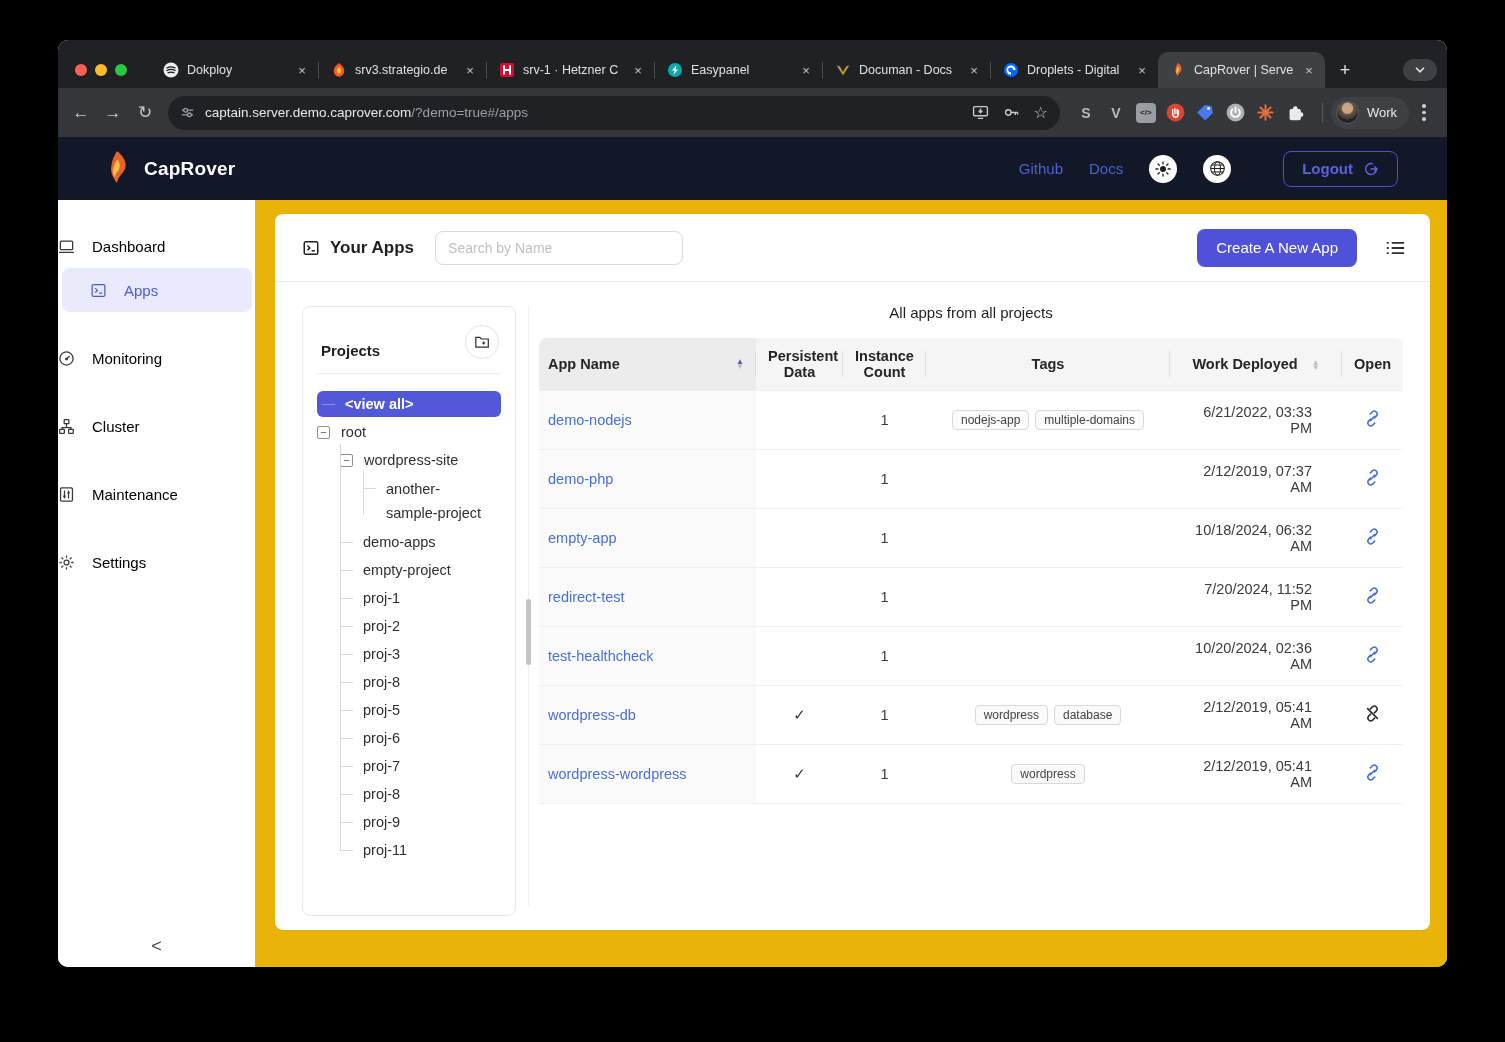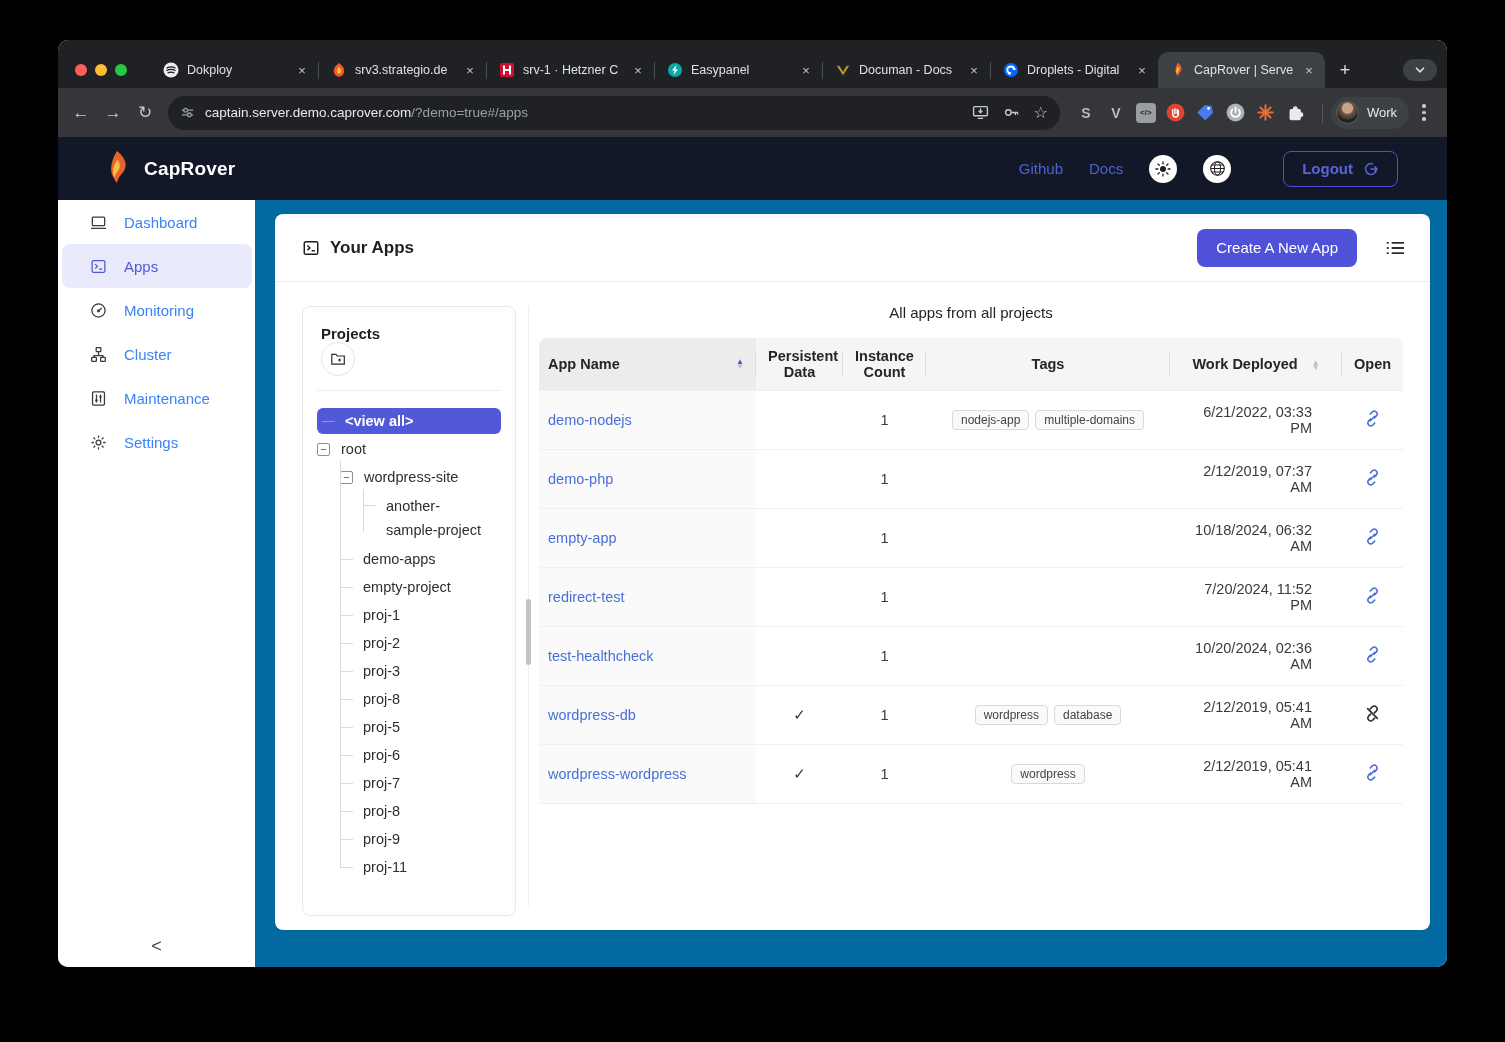--- a/index.html
+++ b/index.html
@@ -60,44 +60,44 @@
   .head-right { margin-left:auto; display:flex; align-items:center; gap:26px; }
   .head-link { color:#4d61d2; font-size:15px; text-decoration:none; }
   .head-circle { width:28px; height:28px; border-radius:50%; background:#fff; display:flex; align-items:center; justify-content:center; }
   .logout-btn { margin-left:26px; height:36px; padding:0 18px; border:1px solid #4a51cf; border-radius:8px;
                 background:transparent; color:#5b63da; font-size:15px; display:flex; align-items:center; gap:10px; cursor:pointer;font-weight:bold; }
 
   .app-body { flex:1; display:flex; min-height:0; }
 
   
   .sidebar { width:197px; background:#fff; flex-shrink:0; position:relative; padding-top:0; }
-  .side-item { height:44px; display:flex; align-items:center; gap:17px; padding-left:32px; font-size:15px; color:#3b82f6; cursor:pointer; }
+  .side-item { height:44px; display:flex; align-items:center; gap:17px; font-size:15px; color:#000000; cursor:pointer;margin-top:24px; }
   .side-item .sicon { width:17px; height:17px; color:#3a3a3a; display:flex; }
   .side-item.active { background:#e9eafc; color:#4c5bd4; border-radius:8px; margin:0 3px 0 4px; padding-left:28px; }
   .side-item.active .sicon { color:#4c5bd4; }
   .side-collapse { position:absolute; bottom:10px; left:0; right:0; text-align:center; color:#444; font-size:18px; cursor:pointer; }
 
   
-  .main { flex:1; position:relative; background:#0369a1; min-width:0; }
+  .main { flex:1; position:relative; background:#eab308; min-width:0; }
   .card { position:absolute; left:20px; right:17px; top:14px; bottom:37px; background:#fff; border-radius:8px;
           box-shadow:0 1px 2px rgba(0,0,0,.04); display:flex; flex-direction:column; overflow:hidden; }
   .card-toolbar { height:68px; display:flex; align-items:center; padding:0 24px 0 27px; border-bottom:1px solid #ececec; flex-shrink:0; }
   .card-title { display:flex; align-items:center; gap:10px; font-size:17px; font-weight:bold; color:#1f1f1f; }
   .search-input { margin-left:21px; width:248px; height:34px; border:1px solid #d9d9d9; border-radius:8px;
                   padding:0 12px; font-size:14px; color:#333; outline:none; font-family:"Liberation Sans",sans-serif; }
   .search-input::placeholder { color:#bfbfbf; }
   .create-btn { margin-left:auto; height:38px; padding:0 19px; background:#4f51d8; color:#fff; border:none;
                 border-radius:8px; font-size:15px; cursor:pointer; font-family:"Liberation Sans",sans-serif; }
   .list-icon-btn { margin-left:27px; width:22px; height:22px; color:#303030; display:flex; cursor:pointer; }
 
   .card-body { flex:1; display:flex; padding:24px 27px; min-height:0; position:relative; }
 
   
   .projects-card { width:214px; flex-shrink:0; border:1px solid #e9e9e9; border-radius:8px; padding:18px 14px 16px 14px; height:610px; }
-  .projects-head { display:flex; align-items:flex-start; justify-content:space-between; padding:0 2px 0 4px;flex-direction:column; }
+  .projects-head { display:flex; align-items:flex-end; justify-content:space-between; padding:0 2px 0 4px; }
   .projects-title { font-size:15px; font-weight:bold; color:#1f1f1f; }
   .folder-btn { width:34px; height:34px; border-radius:50%; border:1px solid #e4e4e4; display:flex; align-items:center; justify-content:center; color:#2c2c2c; cursor:pointer; }
   .projects-div { border-top:1px solid #ededed; margin:14px 0 16px 0; }
   .tree { font-size:14.5px; color:#2e2e2e; }
   .tree-row { min-height:28px; display:flex; align-items:center; cursor:pointer; }
   .tick { width:13px; border-top:1px solid #d9d9d9; margin-right:10px; flex-shrink:0; }
   .toggle { width:13px; height:13px; border:1px solid #8f8f8f; border-radius:2px; font-size:11px; line-height:10px;
             color:#555; display:flex; align-items:center; justify-content:center; margin-right:11px; flex-shrink:0; background:#fff; }
   .sel-pill { background:#5159d9; border-radius:6px; height:26px; display:flex; align-items:center; width:100%;
               color:#fff; font-weight:bold; padding-left:5px; }
@@ -431,20 +431,21 @@
         <div class="card">
 
           <div class="card-toolbar">
             <div class="card-title">
               <svg viewBox="0 0 16 16" width="18" height="18" fill="none" stroke="#1f1f1f" stroke-width="1.3">
                   <rect x="2" y="2.4" width="12" height="11.2" rx="1.4"></rect>
                   <path d="M4.8 5.8 7 7.9 4.8 10M8.6 10.4h2.8"></path>
                 </svg>
               <span>Your Apps</span>
             </div>
+            <input class="search-input" placeholder="Search by Name" style="">
             <button class="create-btn">Create A New App</button>
             <span class="list-icon-btn">
               <svg viewBox="0 0 16 16" width="22" height="22" stroke="#303030" stroke-width="1.3">
                   <path d="M5.6 4.2h9M5.6 8h9M5.6 11.8h9M2 4.2h1.4M2 8h1.4M2 11.8h1.4"></path>
                 </svg>
             </span>
           </div>
 
           <div class="card-body">
 

